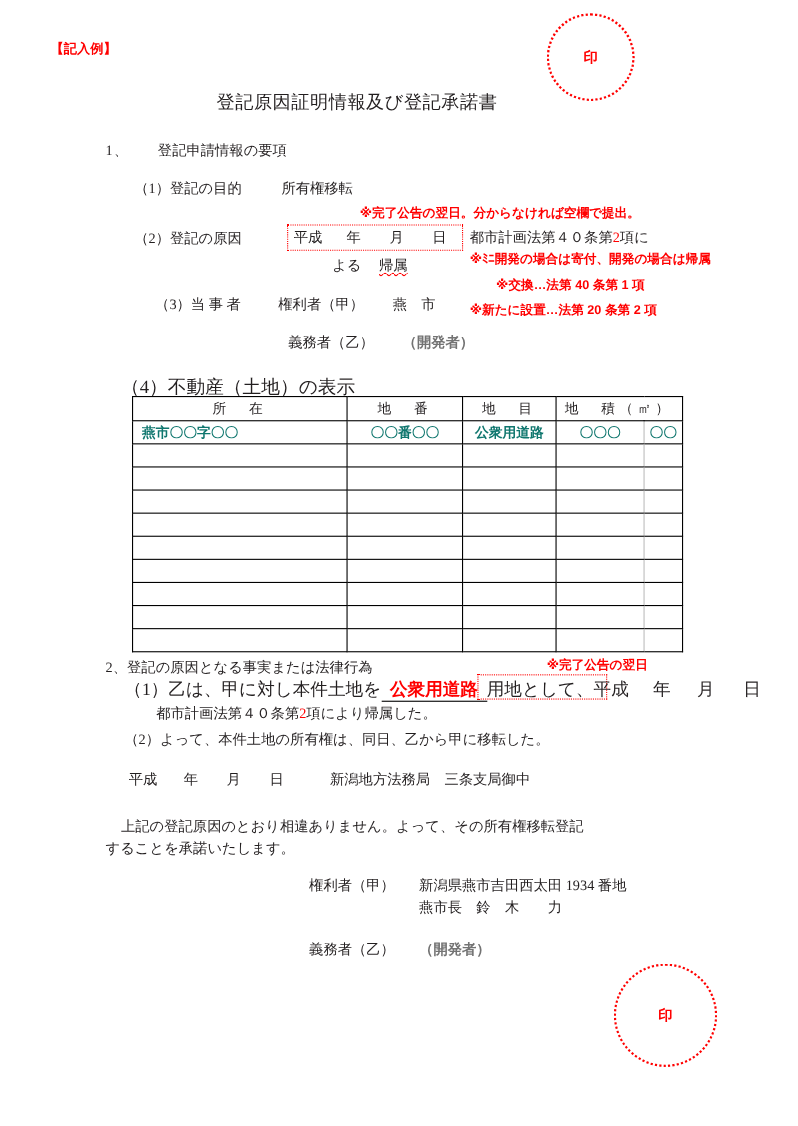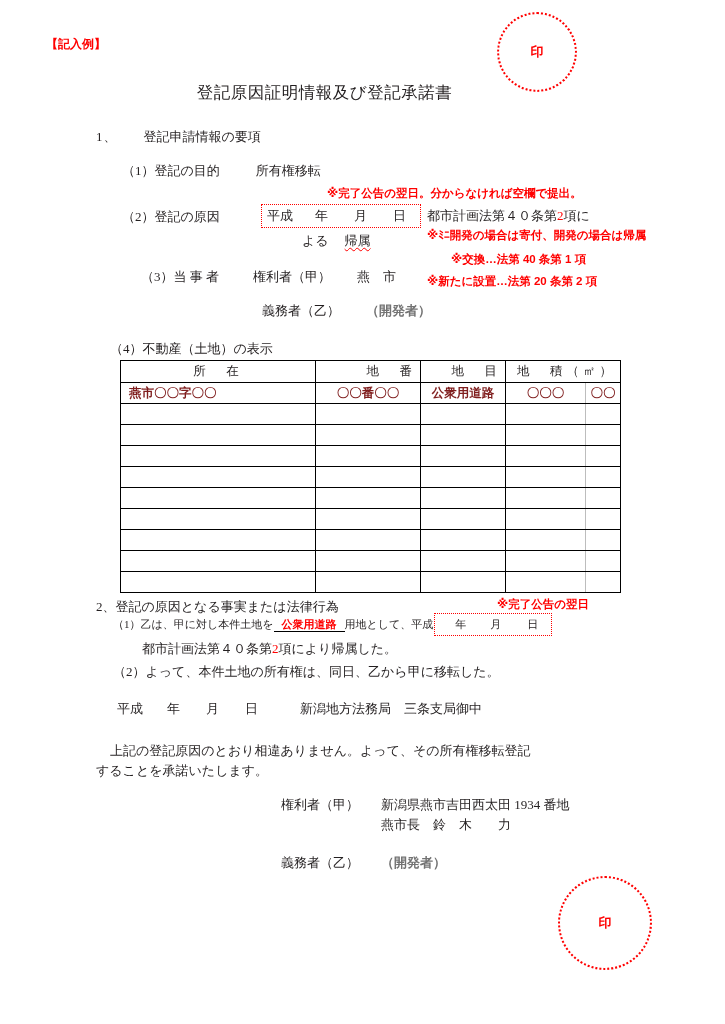--- a/index.html
+++ b/index.html
@@ -102,56 +102,56 @@
     color: #ff0000;
     white-space: nowrap;
   }
   #annot-date   { left: 327px; top: 186px; }
   #annot-kifu   { left: 427px; top: 228px; }
   #annot-kokan  { left: 427px; top: 252px; margin-left: 24px; }
   #annot-setchi { left: 427px; top: 274px; }
   #annot-sec2   { left: 497px; top: 597px; }
 
   
-  #item4 { left: 110px; top: 340px; font-size: 13px; }
+  #item4 { left: 110px; top: 340px; font-size: 17px; }
 
   #land-table {
     left: 120px; top: 360px;
     width: 500px;
     border-collapse: collapse;
     table-layout: fixed;
   }
   #land-table td {
     border: 1px solid #000000;
     height: 21px;
     font-size: 12.5px;
     padding: 0 4px;
     text-align: center;
     vertical-align: middle;
     box-sizing: border-box;
   }
-  #land-table tr.head td { height: 22px; text-align: right; }
+  #land-table tr.head td { height: 22px; }
   #land-table td.addr {
     text-align: left;
     padding-left: 8px;
   }
   #land-table td.addr.head-cell { text-align: center; padding-left: 4px; }
   #land-table td.area-sub { border-left: 1px solid #bdbdbd; }
   #land-table td.area-main { border-right: none; }
   .cell-red {
-    color: #7f1d1d;
+    color: #0f766e;
     font-weight: bold;
     font-family: "Liberation Sans", "DejaVu Sans", sans-serif;
     font-size: 12.5px;
   }
   .hdr-txt { letter-spacing: 4px; }
 
   
   #sec2-heading { left: 96px; top: 598px; font-size: 13px; }
-  #sec2-1 { left: 113px; top: 617px; font-size: 11px; }
+  #sec2-1 { left: 113px; top: 617px; font-size: 16px; }
   #sec2-1 .ul-road {
     color: #ff0000;
     font-weight: bold;
     border-bottom: 1.2px solid #000;
     padding: 0 8px 1px 8px;
   }
   #sec2-1b { left: 142px; top: 640px; font-size: 13px; }
   #sec2-2 { left: 113px; top: 663px; font-size: 13px; }
 
   #sec2-date-box {

